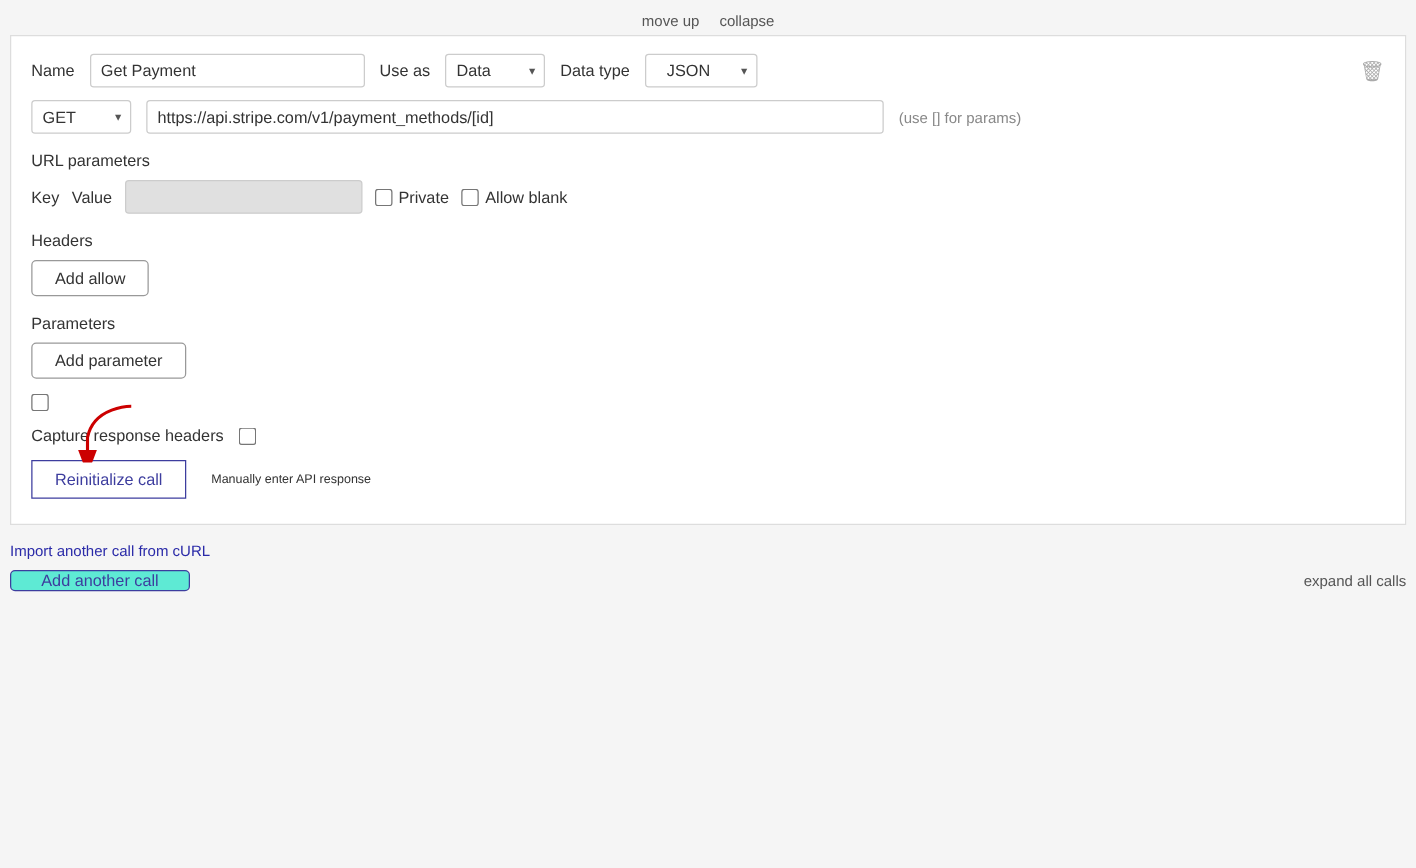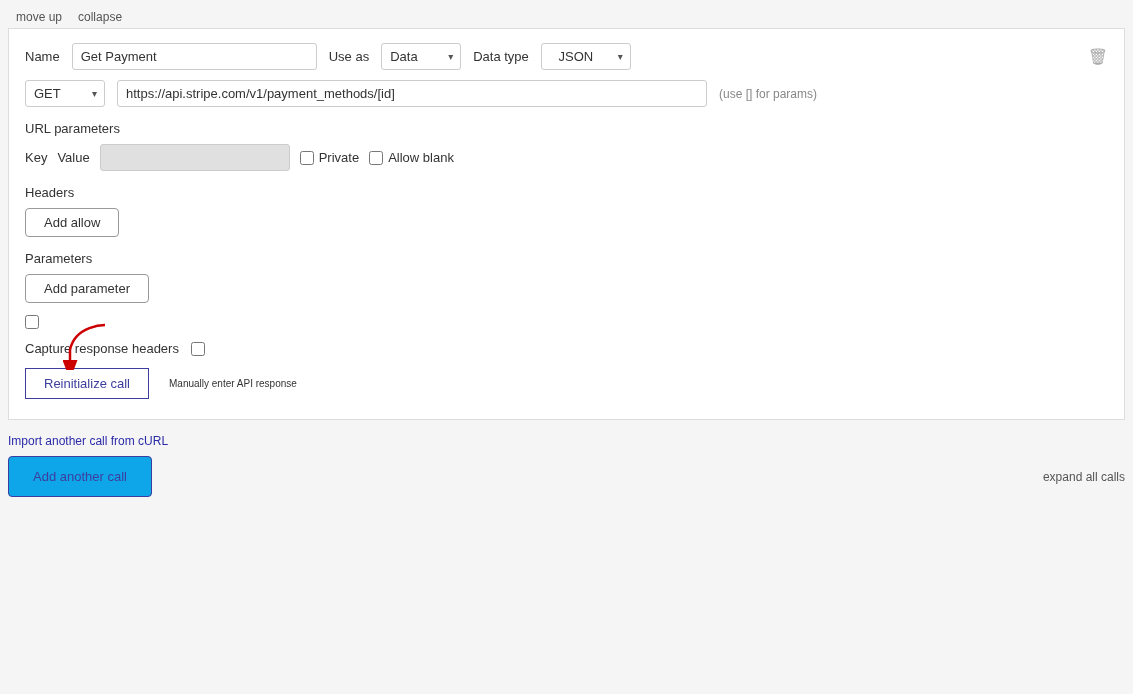--- a/index.html
+++ b/index.html
@@ -7,21 +7,21 @@
       font-family: Arial, sans-serif;
       font-size: 13px;
       background: #f5f5f5;
       color: #333;
       width: 1133px;
       min-height: 694px;
     }
 
     .top-bar {
       display: flex;
-      justify-content: flex-start;
+      justify-content: center;
       padding: 10px 16px 4px;
       gap: 16px;
       font-size: 12px;
     }
     .top-bar a {
       color: #555;
       text-decoration: none;
       cursor: pointer;
     }
 
@@ -48,21 +48,21 @@
 
     .text-input {
       border: 1px solid #ccc;
       border-radius: 3px;
       padding: 5px 8px;
       font-size: 13px;
       outline: none;
       color: #333;
     }
 
-    .name-input { width: 245px; }
+    .name-input { width: 220px; }
     .url-input { width: 590px; }
 
     .select-wrapper {
       position: relative;
       display: inline-flex;
       align-items: center;
     }
     .select-wrapper select {
       appearance: none;
       -webkit-appearance: none;
@@ -210,23 +210,23 @@
     }
 
     .bottom-row {
       display: flex;
       justify-content: space-between;
       align-items: center;
     }
 
     .add-call-btn {
       border: 1px solid #3d3d9e;
-      background: #0ea5e9;
+      background: #5eead4;
       border-radius: 4px;
-      padding: 12px 24px;
+      padding: 0 24px;
       font-size: 13px;
       cursor: pointer;
       color: #3d3d9e;
     }
 
     .expand-link {
       font-size: 12px;
       color: #555;
       text-decoration: none;
       cursor: pointer;

